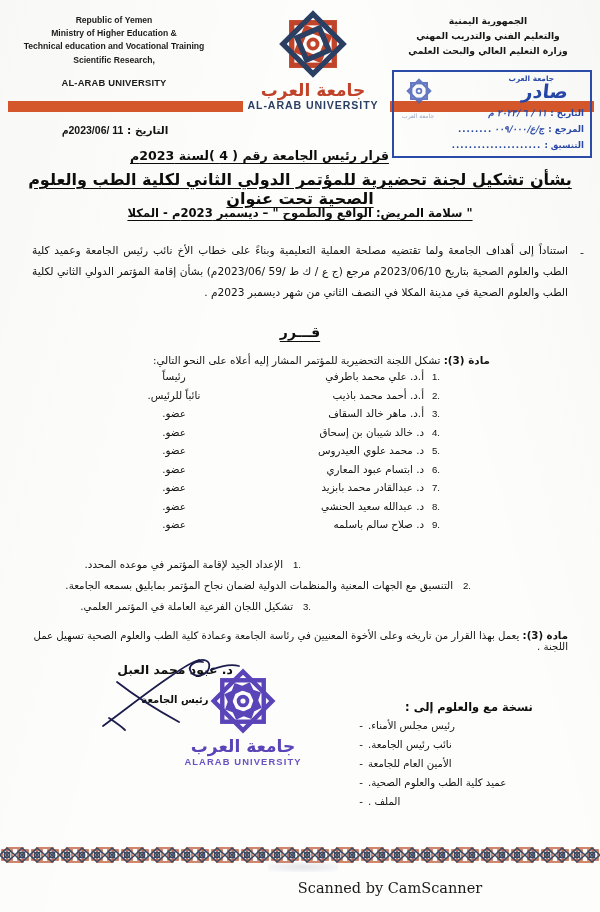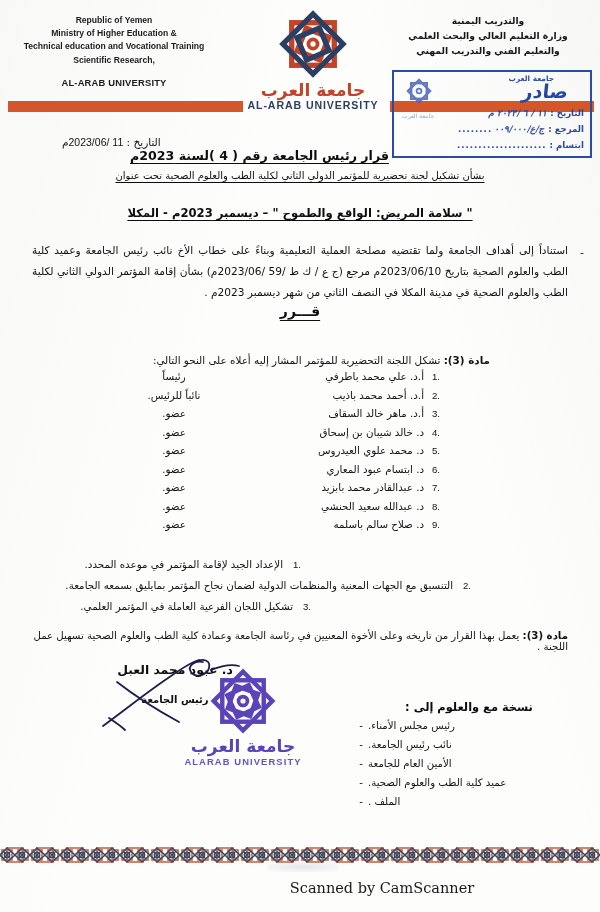--- a/index.html
+++ b/index.html
@@ -33,22 +33,22 @@
       margin-top:-1px;letter-spacing:.5px;line-height:18px;}
   .logo-en{direction:ltr;font-family:"Liberation Sans",sans-serif;
       font-weight:bold;font-size:10.6px;color:#2b3f63;letter-spacing:.9px;
       line-height:12px;}
 
   
   .rule{position:absolute;top:101px;height:11px;background:#d4572c;}
   .rule.l{left:8px;width:235px;}
   .rule.r{left:390px;width:204px;}
 
-  .date-line{position:absolute;left:62px;top:136px;direction:rtl;
-      font-weight:normal;font-size:10.5px;color:#121212;}
+  .date-line{position:absolute;left:62px;top:124px;direction:rtl;
+      font-weight:bold;font-size:10.5px;color:#121212;}
   .date-line .v{font-family:"Liberation Sans",sans-serif;}
 
   
   .stamp{position:absolute;left:392px;top:70px;width:200px;height:88px;
       border:2px solid #2a4ba8;box-sizing:border-box;}
   .stamp-top{position:relative;height:36px;}
   .stamp-uni{position:absolute;right:36px;top:2px;direction:rtl;
       font-size:7.4px;font-weight:bold;color:#2a4ba8;}
   .stamp-word{position:absolute;right:22px;top:8px;direction:rtl;
       font-size:19px;font-weight:bold;color:#2747a6;
@@ -65,32 +65,32 @@
   .srow .hand{font-family:"DejaVu Serif",serif;font-size:9px;
       transform:skewX(-12deg);color:#2747a6;white-space:nowrap;}
   .stamp-ghost{position:absolute;left:8px;top:40px;font-size:6px;
       color:#9aa7c4;direction:rtl;line-height:7px;}
 
   
   .t1{position:absolute;top:148px;left:0;width:519px;text-align:center;
       direction:rtl;font-weight:bold;font-size:12.6px;color:#0d0d0d;}
   .t1 u{text-decoration:underline;text-underline-offset:3px;}
   .t2{position:absolute;top:170px;left:0;width:600px;text-align:center;
-      direction:rtl;font-weight:normal;font-size:10px;color:#0d0d0d;}
+      direction:rtl;font-weight:bold;font-size:16px;color:#0d0d0d;}
   .t2 u{text-decoration:underline;text-underline-offset:3px;}
   .t3{position:absolute;top:206px;left:0;width:600px;text-align:center;
       direction:rtl;font-weight:bold;font-size:11.6px;color:#0d0d0d;}
   .t3 u{text-decoration:underline;text-underline-offset:3px;}
 
   
   .pre{position:absolute;top:240px;right:32px;width:536px;direction:rtl;
       font-size:10.6px;line-height:21px;color:#111;text-align:justify;}
   .pre .bullet{position:absolute;right:-16px;top:2px;font-size:11px;}
 
-  .qarar{position:absolute;top:303px;left:0;width:600px;text-align:center;
+  .qarar{position:absolute;top:324px;left:0;width:600px;text-align:center;
       direction:rtl;font-weight:bold;font-size:14px;color:#0d0d0d;
       letter-spacing:4px;}
   .qarar u{text-decoration:underline;text-underline-offset:4px;}
 
   
   .art{position:absolute;direction:rtl;font-size:10.4px;color:#111;}
   .art .no{font-weight:bold;}
   .a1{top:354px;right:110px;width:480px;}
   .members{position:absolute;top:370px;right:150px;width:430px;direction:rtl;}
   .mrow{display:flex;align-items:baseline;height:18.5px;font-size:10.3px;}
@@ -133,21 +133,21 @@
   .cc-h{font-weight:bold;font-size:11.4px;color:#0d0d0d;text-align:center;
       margin-bottom:6px;}
   .cc ul{list-style:none;margin:0;padding:0;}
   .cc li{display:flex;align-items:baseline;justify-content:flex-end;
       font-size:10.2px;height:19px;}
   .cc li .b{width:14px;text-align:center;}
 
   
   .deco{position:absolute;left:0;top:840px;width:600px;height:30px;}
 
-  .scanned{position:absolute;left:0;top:880px;width:504px;text-align:center;
+  .scanned{position:absolute;left:8px;top:880px;width:504px;text-align:center;
       direction:ltr;font-family:"DejaVu Serif",serif;font-size:14.5px;
       color:#1a1a1a;}
   .scanned span{position:relative;left:130px;}
   .smudge{position:absolute;left:268px;top:862px;width:70px;height:10px;
       background:radial-gradient(ellipse at center,rgba(150,160,175,.25),rgba(255,255,255,0));}
 </style>
 </head>
 <body>
 
 <div class="page">
@@ -156,23 +156,23 @@
 
     <div class="hdr-en">
       <div>Republic of Yemen</div>
       <div>Ministry of Higher Education &amp;</div>
       <div>Technical education and Vocational Training</div>
       <div>Scientific Research,</div>
       <span class="uni">AL-ARAB UNIVERSITY</span>
     </div>
 
     <div class="hdr-ar">
-      <div>والتدريب اليمنية</div>
+      <div>الجمهورية اليمنية</div>
+      <div>والتعليم الفني والتدريب المهني</div>
       <div>وزارة التعليم العالي والبحث العلمي</div>
-      <div>والتعليم الفني والتدريب المهني</div>
     </div>
 
     <div class="logo-wrap">
       <svg class="logo-mark" viewBox="0 0 100 100">
         <g fill="none" stroke-width="7" stroke-linejoin="miter">
           <rect x="22" y="22" width="56" height="56" stroke="#c0432a" transform="rotate(0 50 50)"></rect>
           <rect x="22" y="22" width="56" height="56" stroke="#2b3f63" transform="rotate(45 50 50)"></rect>
           <rect x="34" y="34" width="32" height="32" stroke="#c0432a" transform="rotate(22 50 50)"></rect>
           <rect x="34" y="34" width="32" height="32" stroke="#2b3f63" transform="rotate(67 50 50)"></rect>
         </g>
@@ -207,21 +207,21 @@
       <div class="srow">
         <span class="lbl">التاريخ :</span>
         <span class="hand">١١ / ٦ /٢٠٢٣ م</span>
       </div>
       <div class="srow">
         <span class="lbl">المرجع :</span>
         <span class="hand">ج/ع/٠٠٩/٠٠٠</span>
         <span class="dots">........</span>
       </div>
       <div class="srow">
-        <span class="lbl">ابتسام :</span>
+        <span class="lbl">التنسيق :</span>
         <span class="dots">.....................</span>
       </div>
     </div>
     <div class="stamp-ghost">جامعة العرب</div>
   </div>
 
   <div class="t1">
     <u>قرار رئيس الجامعة  رقم ( 4 )لسنة 2023م</u>
   </div>
   <div class="t2">

